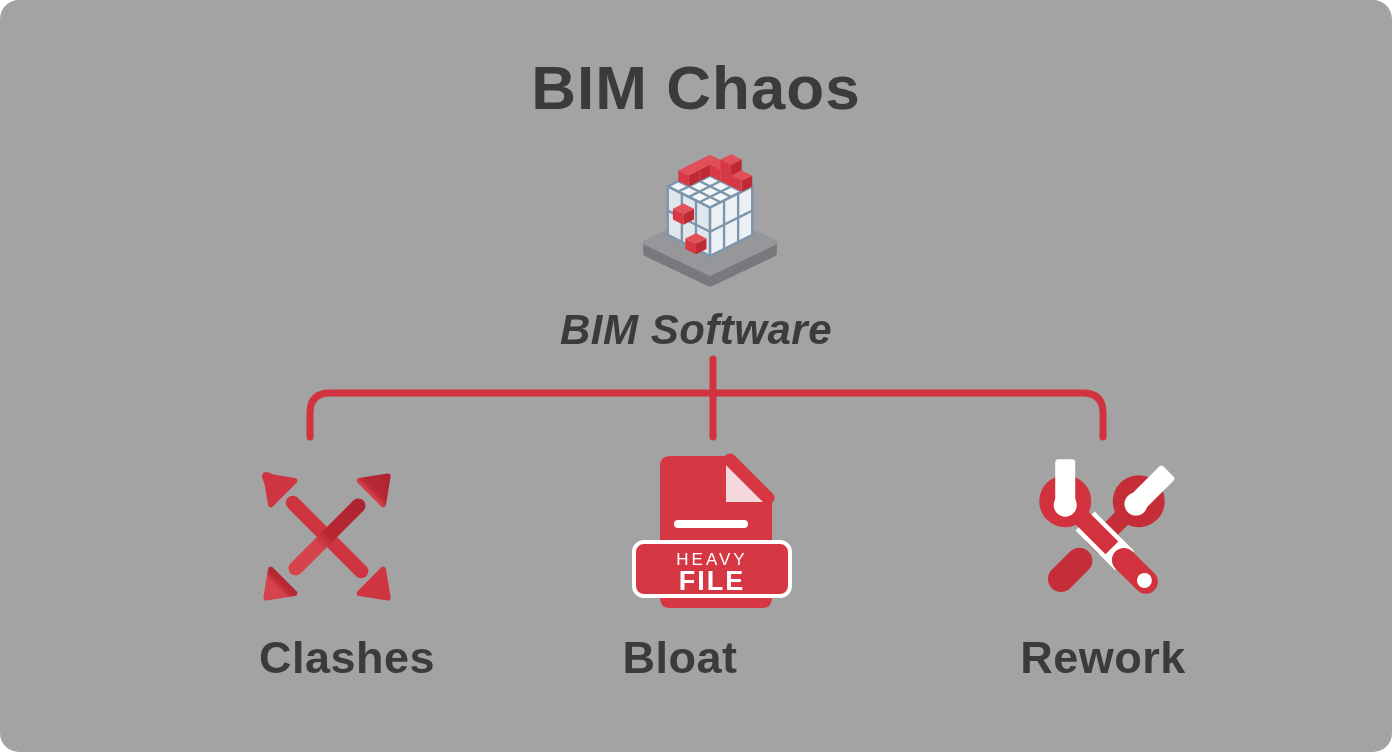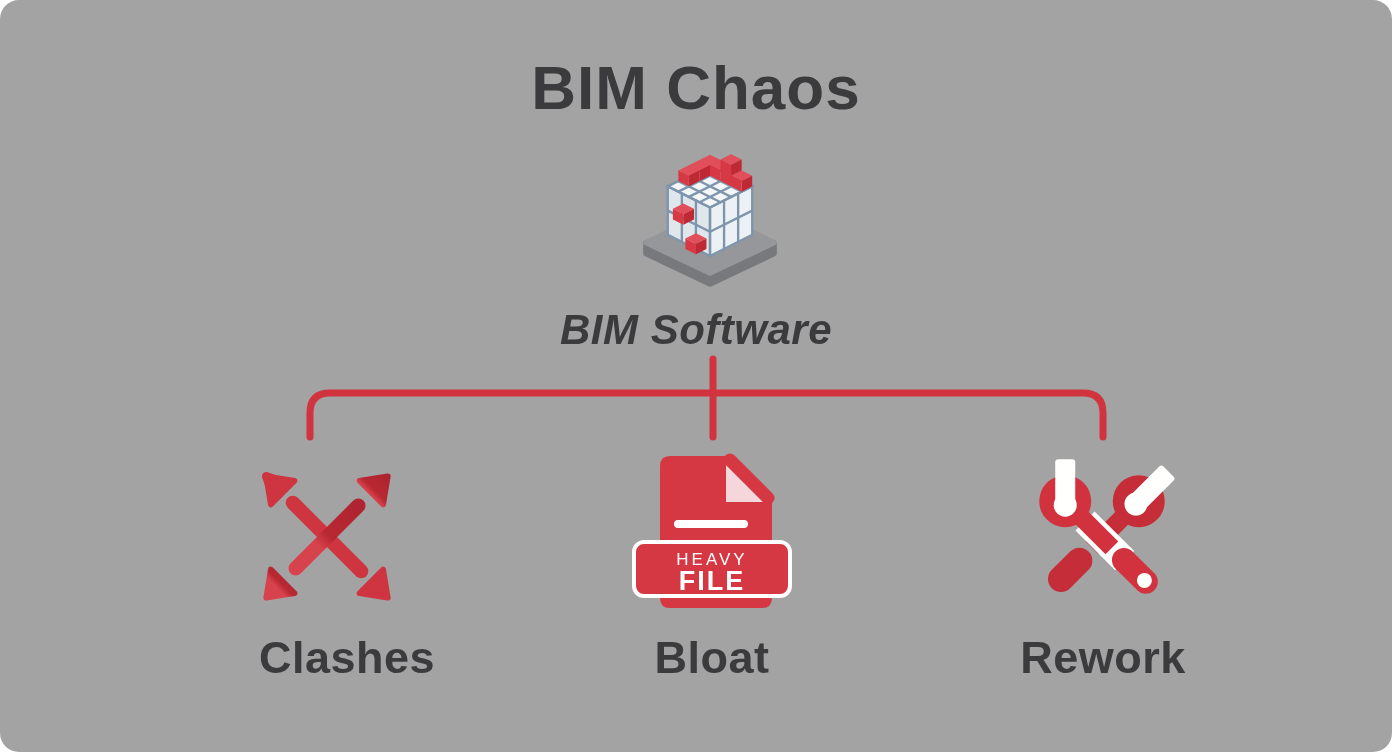--- a/index.html
+++ b/index.html
@@ -19,21 +19,21 @@
   .connector{position:absolute;left:300px;top:353px;width:820px;height:95px;}
   .node-icon{position:absolute;}
   .icon-clashes{left:251px;top:459px;width:152px;height:156px;}
   .icon-file{left:630px;top:450px;width:164px;height:164px;}
   .icon-tools{left:1016px;top:450px;width:172px;height:168px;}
   .node-label{
     position:absolute;top:632px;transform:translateX(-50%);
     font-size:45px;font-weight:700;letter-spacing:.5px;color:#3b3b3d;white-space:nowrap;
   }
   .label-clashes{left:327px;margin-left:20px;}
-  .label-bloat{left:712px;}
+  .label-bloat{left:680px;}
   .label-rework{left:1103px;}
 </style>
 </head>
 <body>
 
 <div class="canvas">
 
   <div class="title">BIM Chaos</div>
 
   <svg class="root-icon" viewBox="0 0 220 190" aria-hidden="true">

